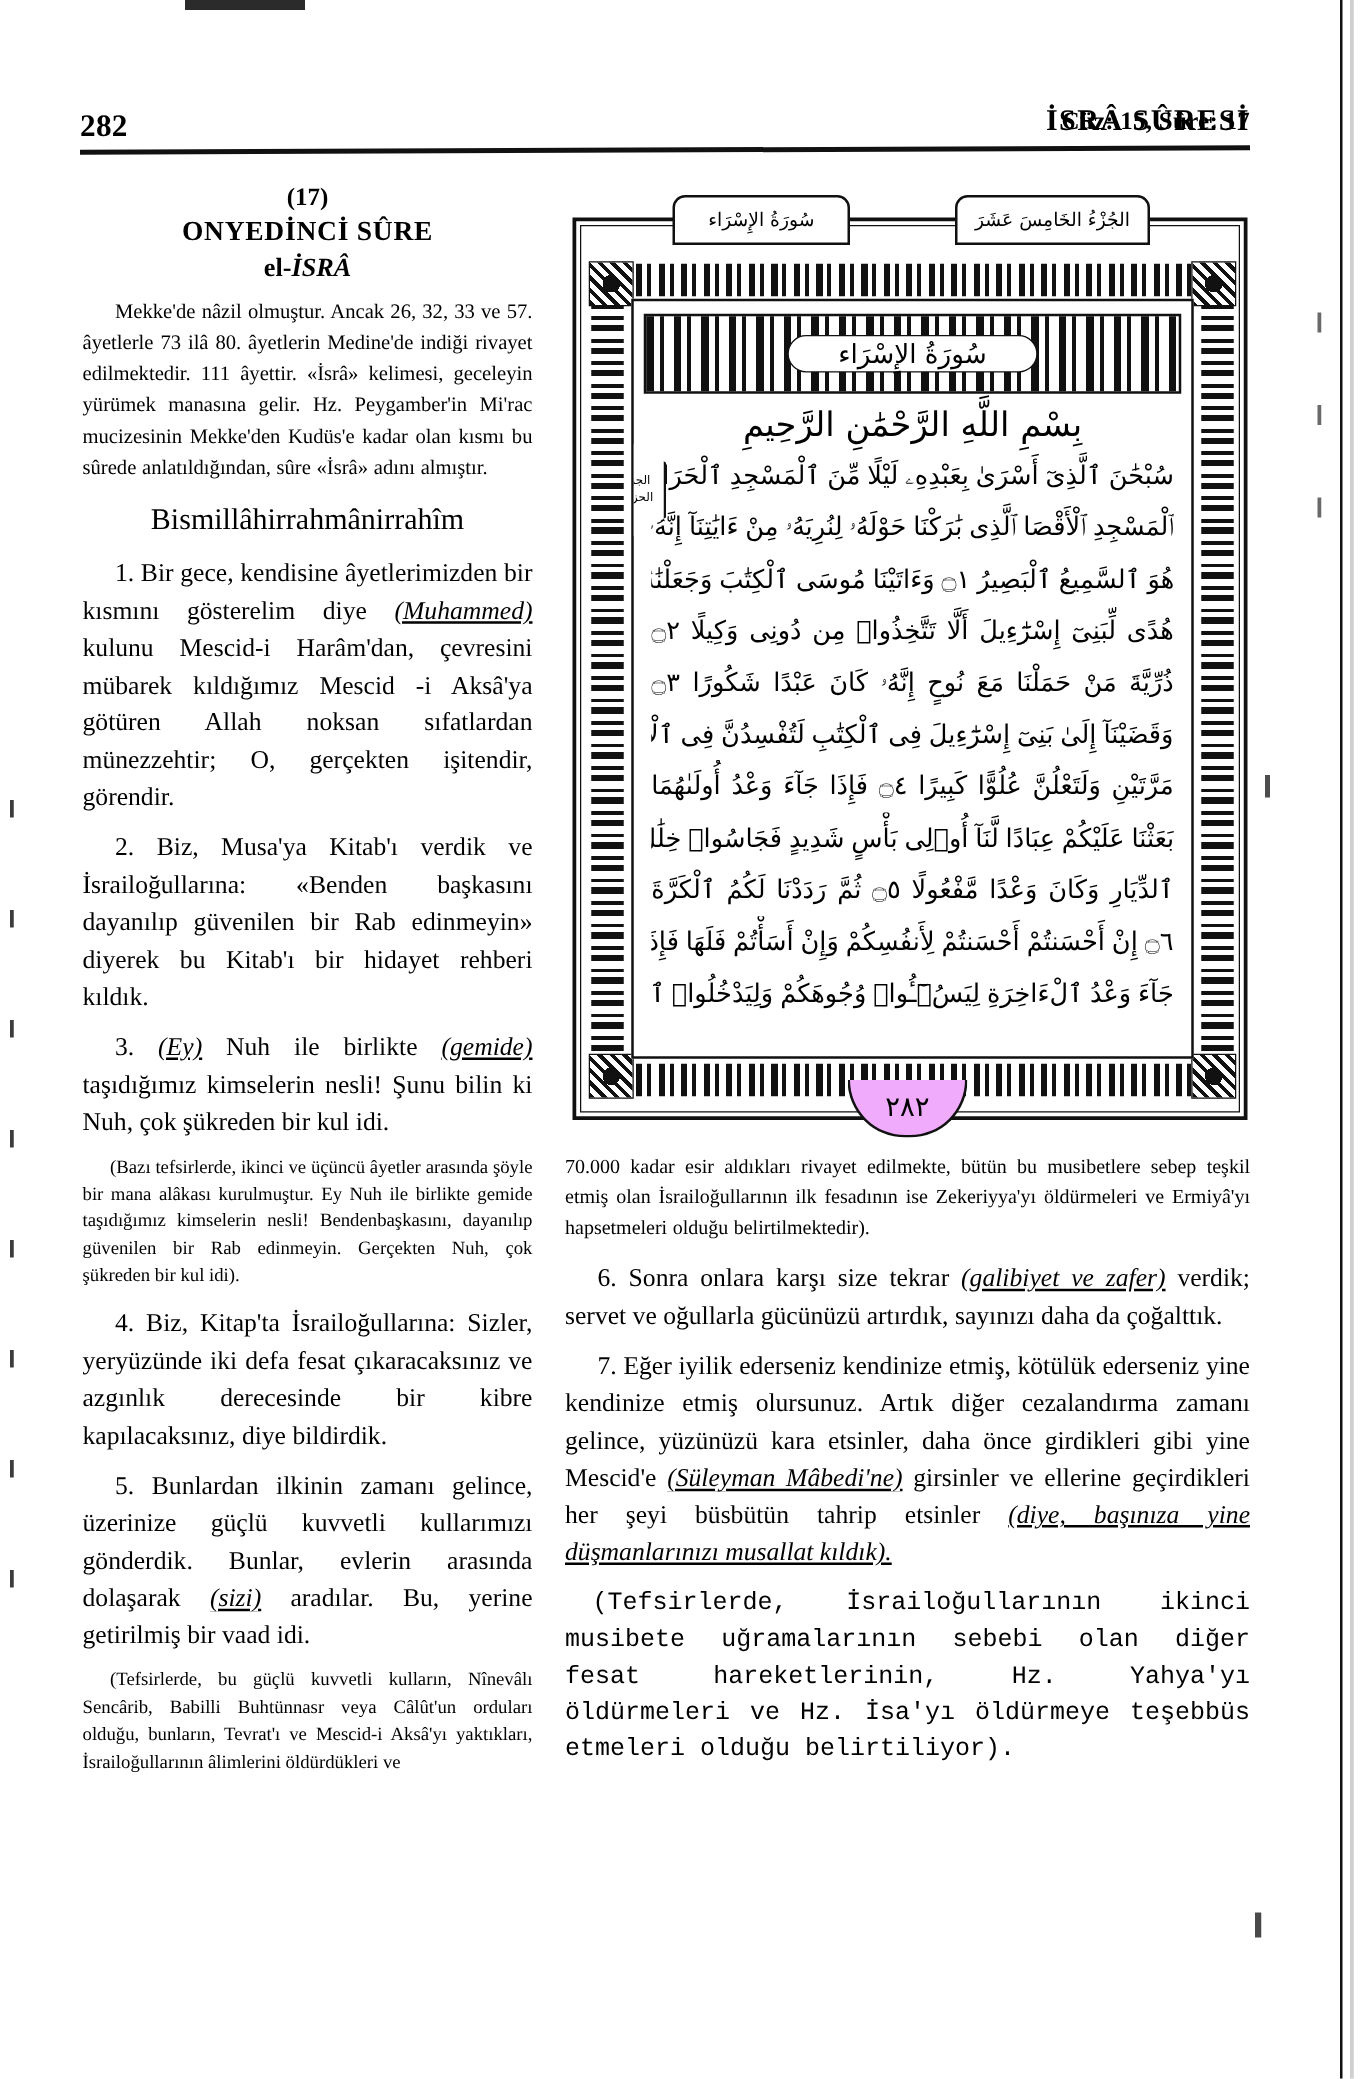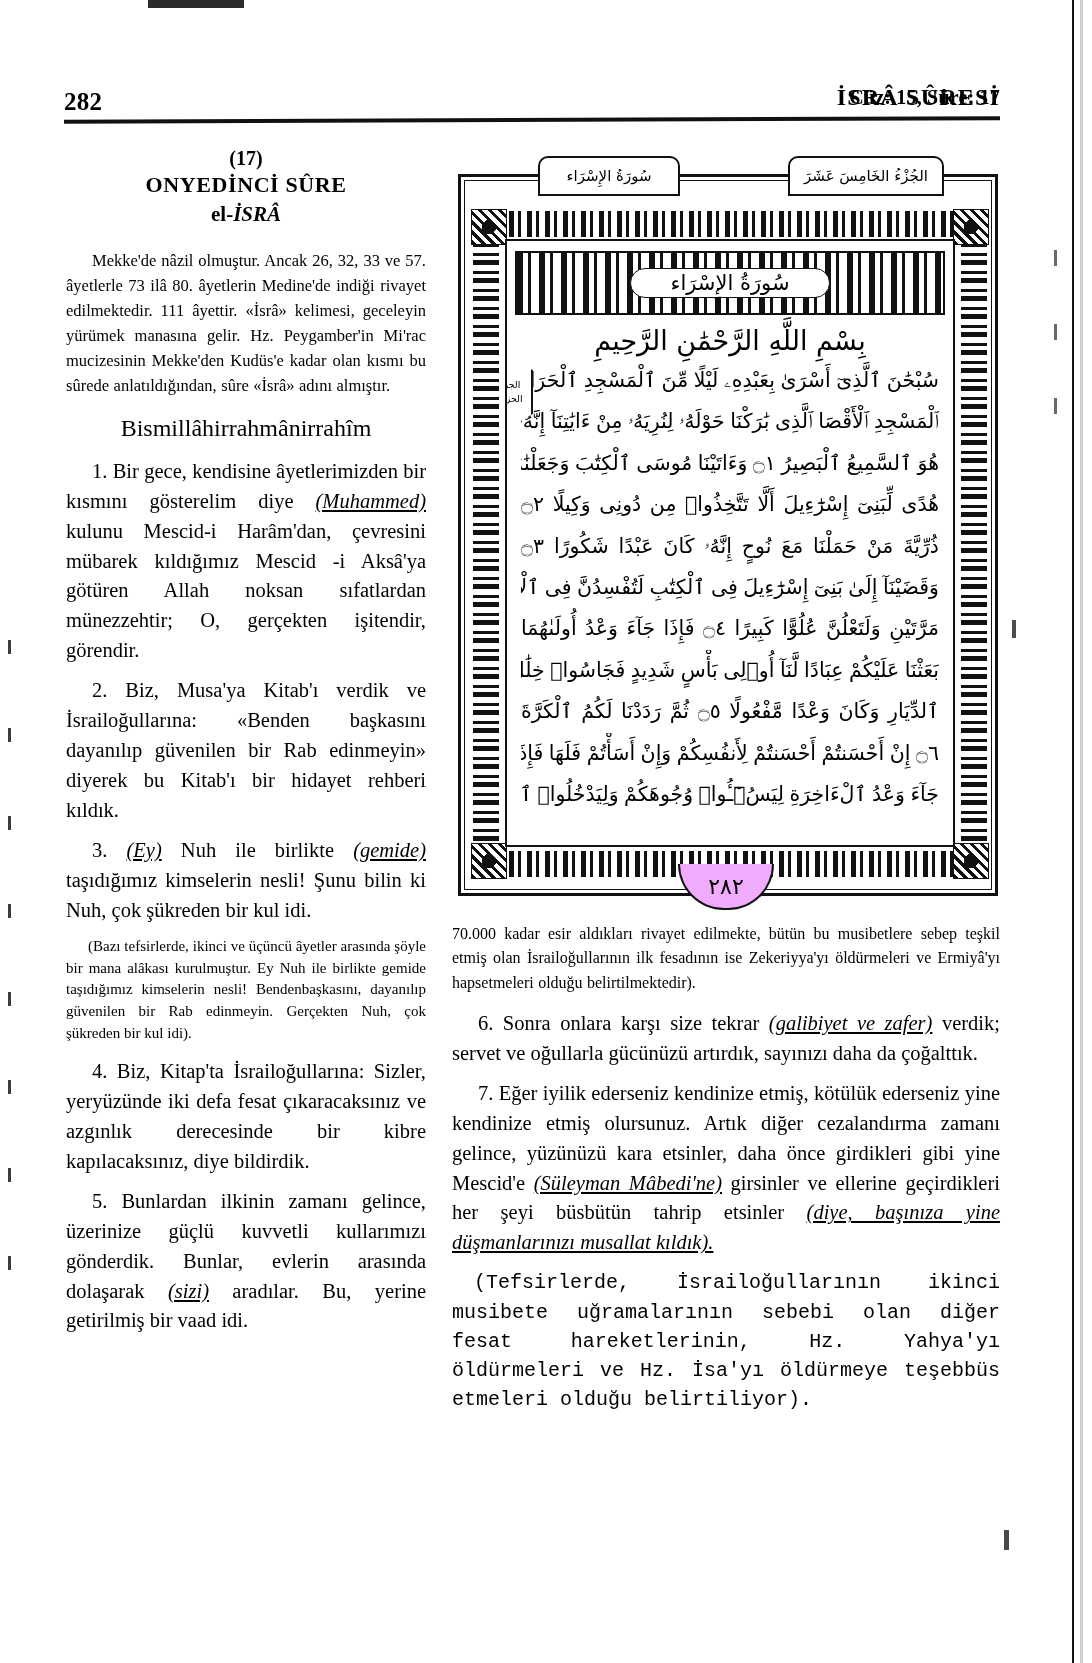--- a/index.html
+++ b/index.html
@@ -108,21 +108,21 @@
     width: 360px;
   }
   .col-right {
     position: absolute;
     left: 452px; top: 146px;
     width: 548px;
   }
 
   .sura-block {
     text-align: center;
-    margin-bottom: 20px;
+    margin-bottom: 8px;
   }
   .sura-number {
     font-size: 20px;
     font-weight: 700;
     line-height: 1.25;
   }
   .sura-title {
     font-size: 22px;
     font-weight: 700;
     letter-spacing: .6px;
@@ -229,21 +229,21 @@
     align-items: center;
     justify-content: center;
     padding: 0 10px;
     font-family: "DejaVu Sans", sans-serif;
     font-size: 15px;
     direction: rtl;
     white-space: nowrap;
     z-index: 4;
   }
   .tab-sura { left: 86px; width: 118px; }
-  .tab-juz  { right: 56px; width: 132px; }
+  .tab-juz  { right: 80px; width: 132px; }
 
   .inner-field {
     position: absolute;
     left: 44px; top: 62px;
     right: 40px; bottom: 46px;
     border: 2.5px solid #111;
     background: #fff;
     overflow: hidden;
   }
   .sura-cartouche {
@@ -390,20 +390,21 @@
   <p class="verse">2. Biz, Musa'ya Kitab'ı verdik ve İsrailoğullarına: «Benden başkasını dayanılıp güvenilen bir Rab edinmeyin» diyerek bu Kitab'ı bir hidayet rehberi kıldık.</p>
 
   <p class="verse"><span>3. </span><span class="it">(Ey)</span><span> Nuh ile birlikte </span><span class="it">(gemide)</span><span> taşıdığımız kimselerin nesli! Şunu bilin ki Nuh, çok şükreden bir kul idi.</span></p>
 
   <p class="note">(Bazı tefsirlerde, ikinci ve üçüncü âyetler arasında şöyle bir mana alâkası kurulmuştur. Ey Nuh ile birlikte gemide taşıdığımız kimselerin nesli! Bendenbaşkasını, dayanılıp güvenilen bir Rab edinmeyin. Gerçekten Nuh, çok şükreden bir kul idi).</p>
 
   <p class="verse">4. Biz, Kitap'ta İsrailoğullarına: Sizler, yeryüzünde iki defa fesat çıkaracaksınız ve azgınlık derecesinde bir kibre kapılacaksınız, diye bildirdik.</p>
 
   <p class="verse"><span>5. Bunlardan ilkinin zamanı gelince, üzerinize güçlü kuvvetli kullarımızı gönderdik. Bunlar, evlerin arasında dolaşarak </span><span class="it">(sizi)</span><span> aradılar. Bu, yerine getirilmiş bir vaad idi.</span></p>
 
+  <p class="note">(Tefsirlerde, bu güçlü kuvvetli kulların, Nînevâlı Sencârib, Babilli Buhtünnasr veya Câlût'un orduları olduğu, bunların, Tevrat'ı ve Mescid-i Aksâ'yı yaktıkları, İsrailoğullarının âlimlerini öldürdükleri ve</p>
 </div>
 
 <div class="col-right">
 
   <div class="mushaf">
     <div class="tab tab-sura">سُورَةُ الإِسْرَاء</div>
     <div class="tab tab-juz">الجُزْءُ الخَامِسَ عَشَرَ</div>
 
     <div class="outer">
       <div class="band band-top"></div>

